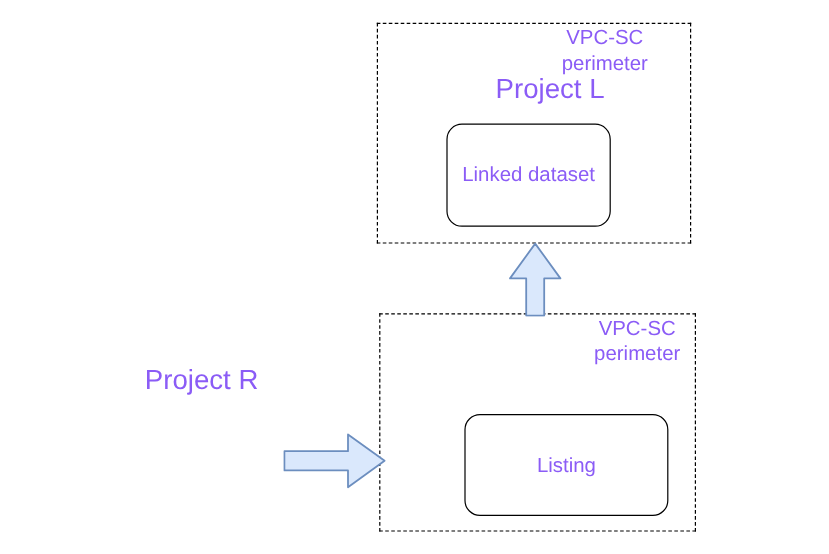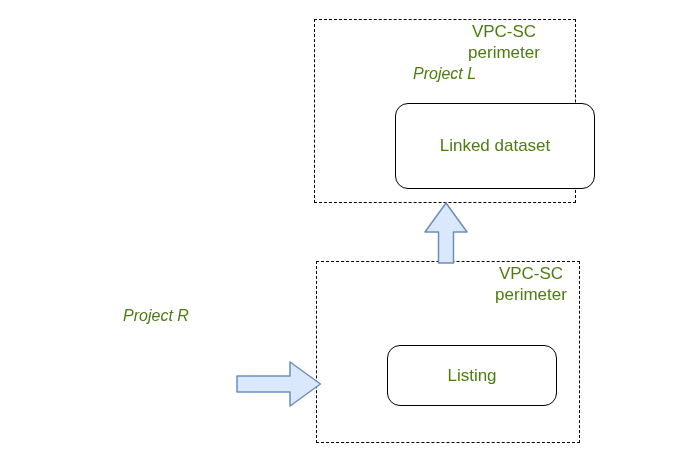--- a/index.html
+++ b/index.html
@@ -2,21 +2,21 @@
 <html><head>
 <meta charset="utf-8">
 <style>
   html, body { margin: 0; padding: 0; background: #ffffff; }
   .canvas {
     position: relative;
     width: 691px;
     height: 462px;
     background: #ffffff;
     font-family: "Liberation Sans", sans-serif;
-    color: #4d7c0f;
+    color: #8b5cf6;
     overflow: hidden;
   }
   .perimeter {
     position: absolute;
     border: 1.5px dashed #000000;
     box-sizing: border-box;
     background: transparent;
   }
   .perimeter-top    { left: 314px; top: 19px;  width: 262px; height: 184px; }
   .perimeter-bottom { left: 316px; top: 261px; width: 264px; height: 182px; }
@@ -25,41 +25,40 @@
     font-size: 17px;
     line-height: 21px;
     text-align: center;
     width: 120px;
     white-space: pre-line;
   }
   .perimeter-label-top    { left: 444px; top: 21px;  }
   .perimeter-label-bottom { left: 471px; top: 263px; }
   .project-label {
     position: absolute;
-    font-size: 16px;
+    font-size: 23px;
     line-height: 20px;
     white-space: nowrap;
-    font-style: italic;
   }
   .project-l { left: 413px; top: 64px;  }
   .project-e { left: 418px; top: 307px; }
-  .project-r { left: 96px;  top: 306px; width: 120px; text-align: center; }
+  .project-r { left: 108px;  top: 306px; width: 120px; text-align: center; }
   .node {
     position: absolute;
     box-sizing: border-box;
     border: 1.5px solid #000000;
     border-radius: 13px;
     background: #ffffff;
     display: flex;
     align-items: center;
     justify-content: center;
     font-size: 17px;
   }
-  .node-linked-dataset { left: 372px; top: 103px; width: 200px; height: 86px; margin-left: 23px; }
-  .node-listing        { left: 387px; top: 345px; width: 170px; height: 61px; }
+  .node-linked-dataset { left: 372px; top: 103px; width: 137px; height: 86px; }
+  .node-listing        { left: 387px; top: 345px; width: 170px; height: 85px; }
   .node-caller         { left: 58px;  top: 345px; width: 172px; height: 87px; }
   .arrow { position: absolute; }
   .arrow-right { left: 236px; top: 360px; }
   .arrow-up    { left: 423px; top: 202px; }
 </style>
 </head>
 <body>
 
 <div class="canvas">
 

